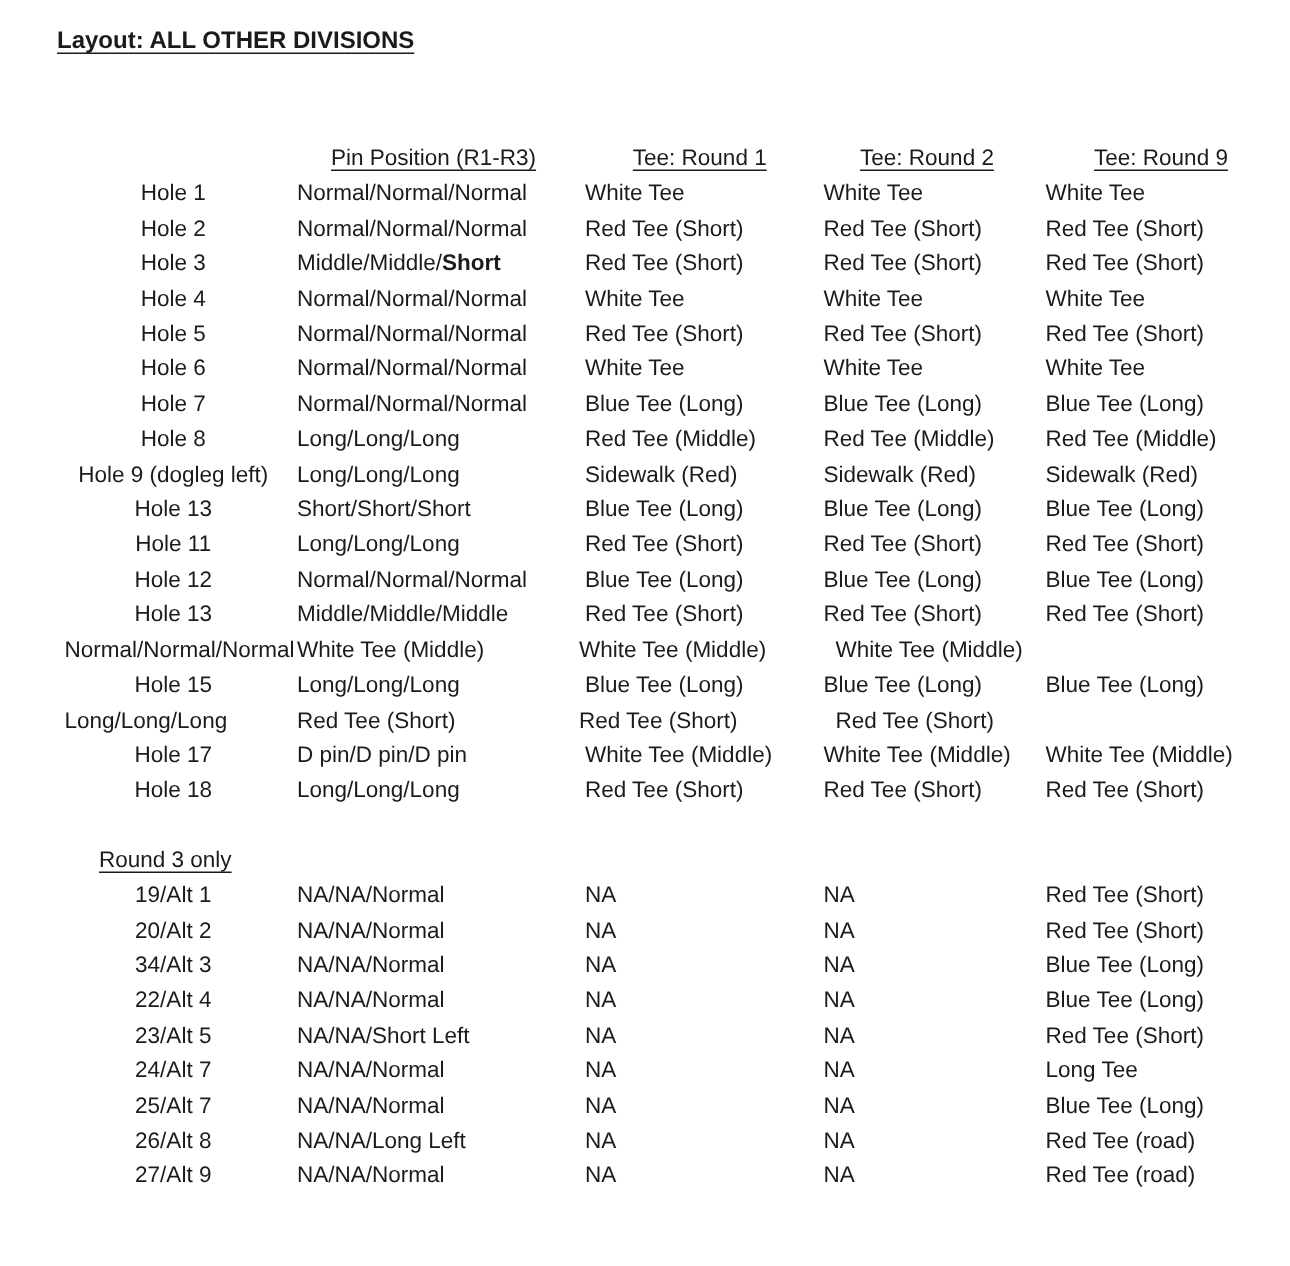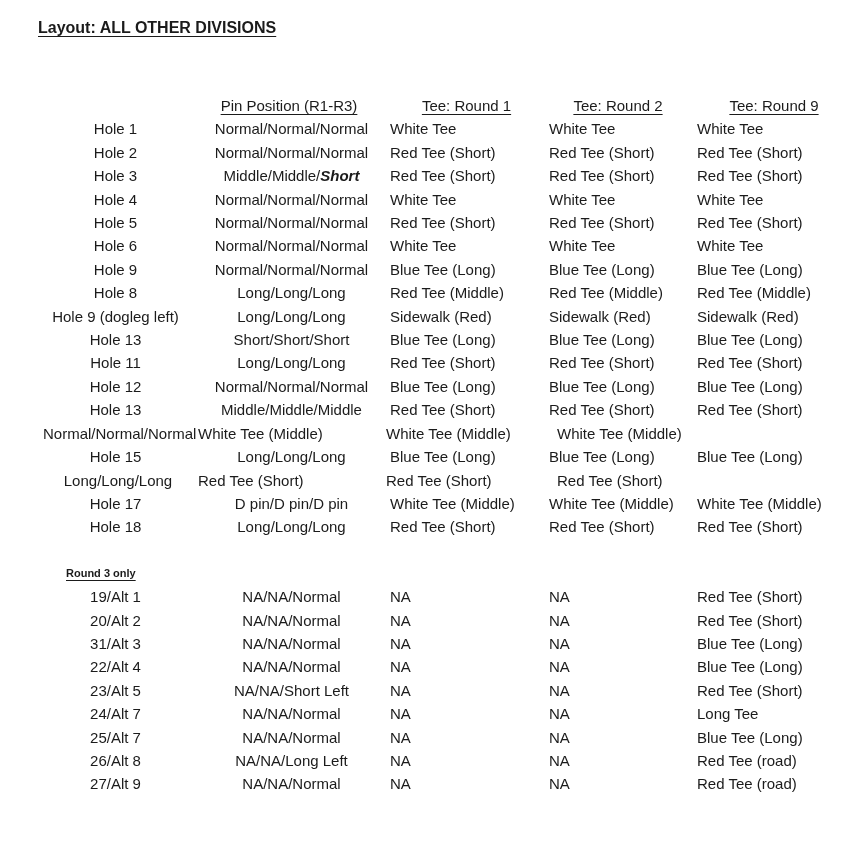--- a/index.html
+++ b/index.html
@@ -41,37 +41,36 @@
   .header-row {
     margin-top: 54px;
   }
   .hdr {
     font-weight: 400;
     text-decoration: underline;
     text-underline-offset: 3px;
     text-align: center;
   }
   .c1 { text-align: center; white-space: nowrap; }
-  .c2 { text-align: center; padding-left: 5px; white-space: nowrap; }
+  .c2 { text-align: left; padding-left: 5px; white-space: nowrap; }
   .c3 { text-align: left; padding-left: 5px; white-space: nowrap; }
   .c4 { text-align: left; padding-left: 1px; white-space: nowrap; }
   .c5 { text-align: left; padding-left: 9px; white-space: nowrap; }
   .hdr.c2, .hdr.c3, .hdr.c4, .hdr.c5 { padding-left: 0; text-align: center; }
   .section-title {
     margin-top: 23px;
     padding-left: 28px;
-    font-size: 11px;
+    font-size: 15px;
     line-height: 23.4px;
-    font-weight: 700;
+    font-weight: 400;
     text-decoration: underline;
     text-underline-offset: 3px;
   }
   .em {
     font-weight: 700;
-    font-style: italic;
   }
 </style>
 </head>
 <body>
 
 <div class="doc">
   <div class="title">Layout: ALL OTHER DIVISIONS</div>
 
   <div class="table">
     <div class="grid header-row">
@@ -119,21 +118,21 @@
           <div class="c5">Red Tee (Short)</div>
         </div>
         <div class="grid body-row">
           <div class="c1">Hole 6</div>
           <div class="c2">Normal/Normal/Normal</div>
           <div class="c3">White Tee</div>
           <div class="c4">White Tee</div>
           <div class="c5">White Tee</div>
         </div>
         <div class="grid body-row">
-          <div class="c1">Hole 9</div>
+          <div class="c1">Hole 7</div>
           <div class="c2">Normal/Normal/Normal</div>
           <div class="c3">Blue Tee (Long)</div>
           <div class="c4">Blue Tee (Long)</div>
           <div class="c5">Blue Tee (Long)</div>
         </div>
         <div class="grid body-row">
           <div class="c1">Hole 8</div>
           <div class="c2">Long/Long/Long</div>
           <div class="c3">Red Tee (Middle)</div>
           <div class="c4">Red Tee (Middle)</div>
@@ -220,21 +219,21 @@
           <div class="c5">Red Tee (Short)</div>
         </div>
         <div class="grid body-row">
           <div class="c1">20/Alt 2</div>
           <div class="c2">NA/NA/Normal</div>
           <div class="c3">NA</div>
           <div class="c4">NA</div>
           <div class="c5">Red Tee (Short)</div>
         </div>
         <div class="grid body-row">
-          <div class="c1">31/Alt 3</div>
+          <div class="c1">34/Alt 3</div>
           <div class="c2">NA/NA/Normal</div>
           <div class="c3">NA</div>
           <div class="c4">NA</div>
           <div class="c5">Blue Tee (Long)</div>
         </div>
         <div class="grid body-row">
           <div class="c1">22/Alt 4</div>
           <div class="c2">NA/NA/Normal</div>
           <div class="c3">NA</div>
           <div class="c4">NA</div>

